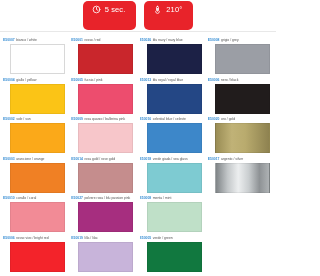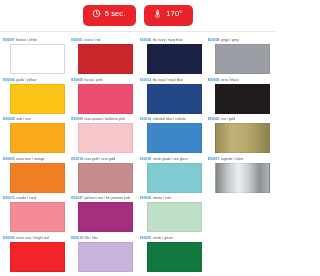--- a/index.html
+++ b/index.html
@@ -28,21 +28,21 @@
   }
 
   .pill {
     display: flex;
     align-items: center;
     gap: 4px;
     background: #e8232a;
     color: #ffffff;
     border: none;
     border-radius: 5px;
-    padding: 4px 11px 8px 9px;
+    padding: 4px 11px 16px 9px;
     font-size: 7.5px;
     font-family: "Liberation Sans", sans-serif;
     line-height: 1;
     cursor: pointer;
     white-space: nowrap;
   }
 
   .pill svg { display: block; }
 
   .pill-label { letter-spacing: .1px; }
@@ -109,21 +109,21 @@
       <span class="pill-label">5 sec.</span>
     </button>
 
     <button class="pill">
       <span>
         <svg width="9" height="9" viewBox="0 0 24 24" fill="none" stroke="#ffffff" stroke-width="2.2" stroke-linecap="round" stroke-linejoin="round">
           <path d="M12 3.5 a2.6 2.6 0 0 1 2.6 2.6 v8.1 a4.6 4.6 0 1 1 -5.2 0 v-8.1 a2.6 2.6 0 0 1 2.6 -2.6 z"></path>
           <line x1="12" y1="9" x2="12" y2="16.5"></line>
         </svg>
       </span>
-      <span class="pill-label">170°</span>
+      <span class="pill-label">210°</span>
     </button>
 
   </div>
 
   <div id="swatch-grid">
       <div class="swatch-cell">
         <div class="swatch-label"><span class="swatch-code">E50007</span><span class="swatch-name">bianco / white</span></div>
         <div class="swatch-chip is-white" style="background: rgb(255, 255, 255);"></div>
       </div>
       <div class="swatch-cell">

